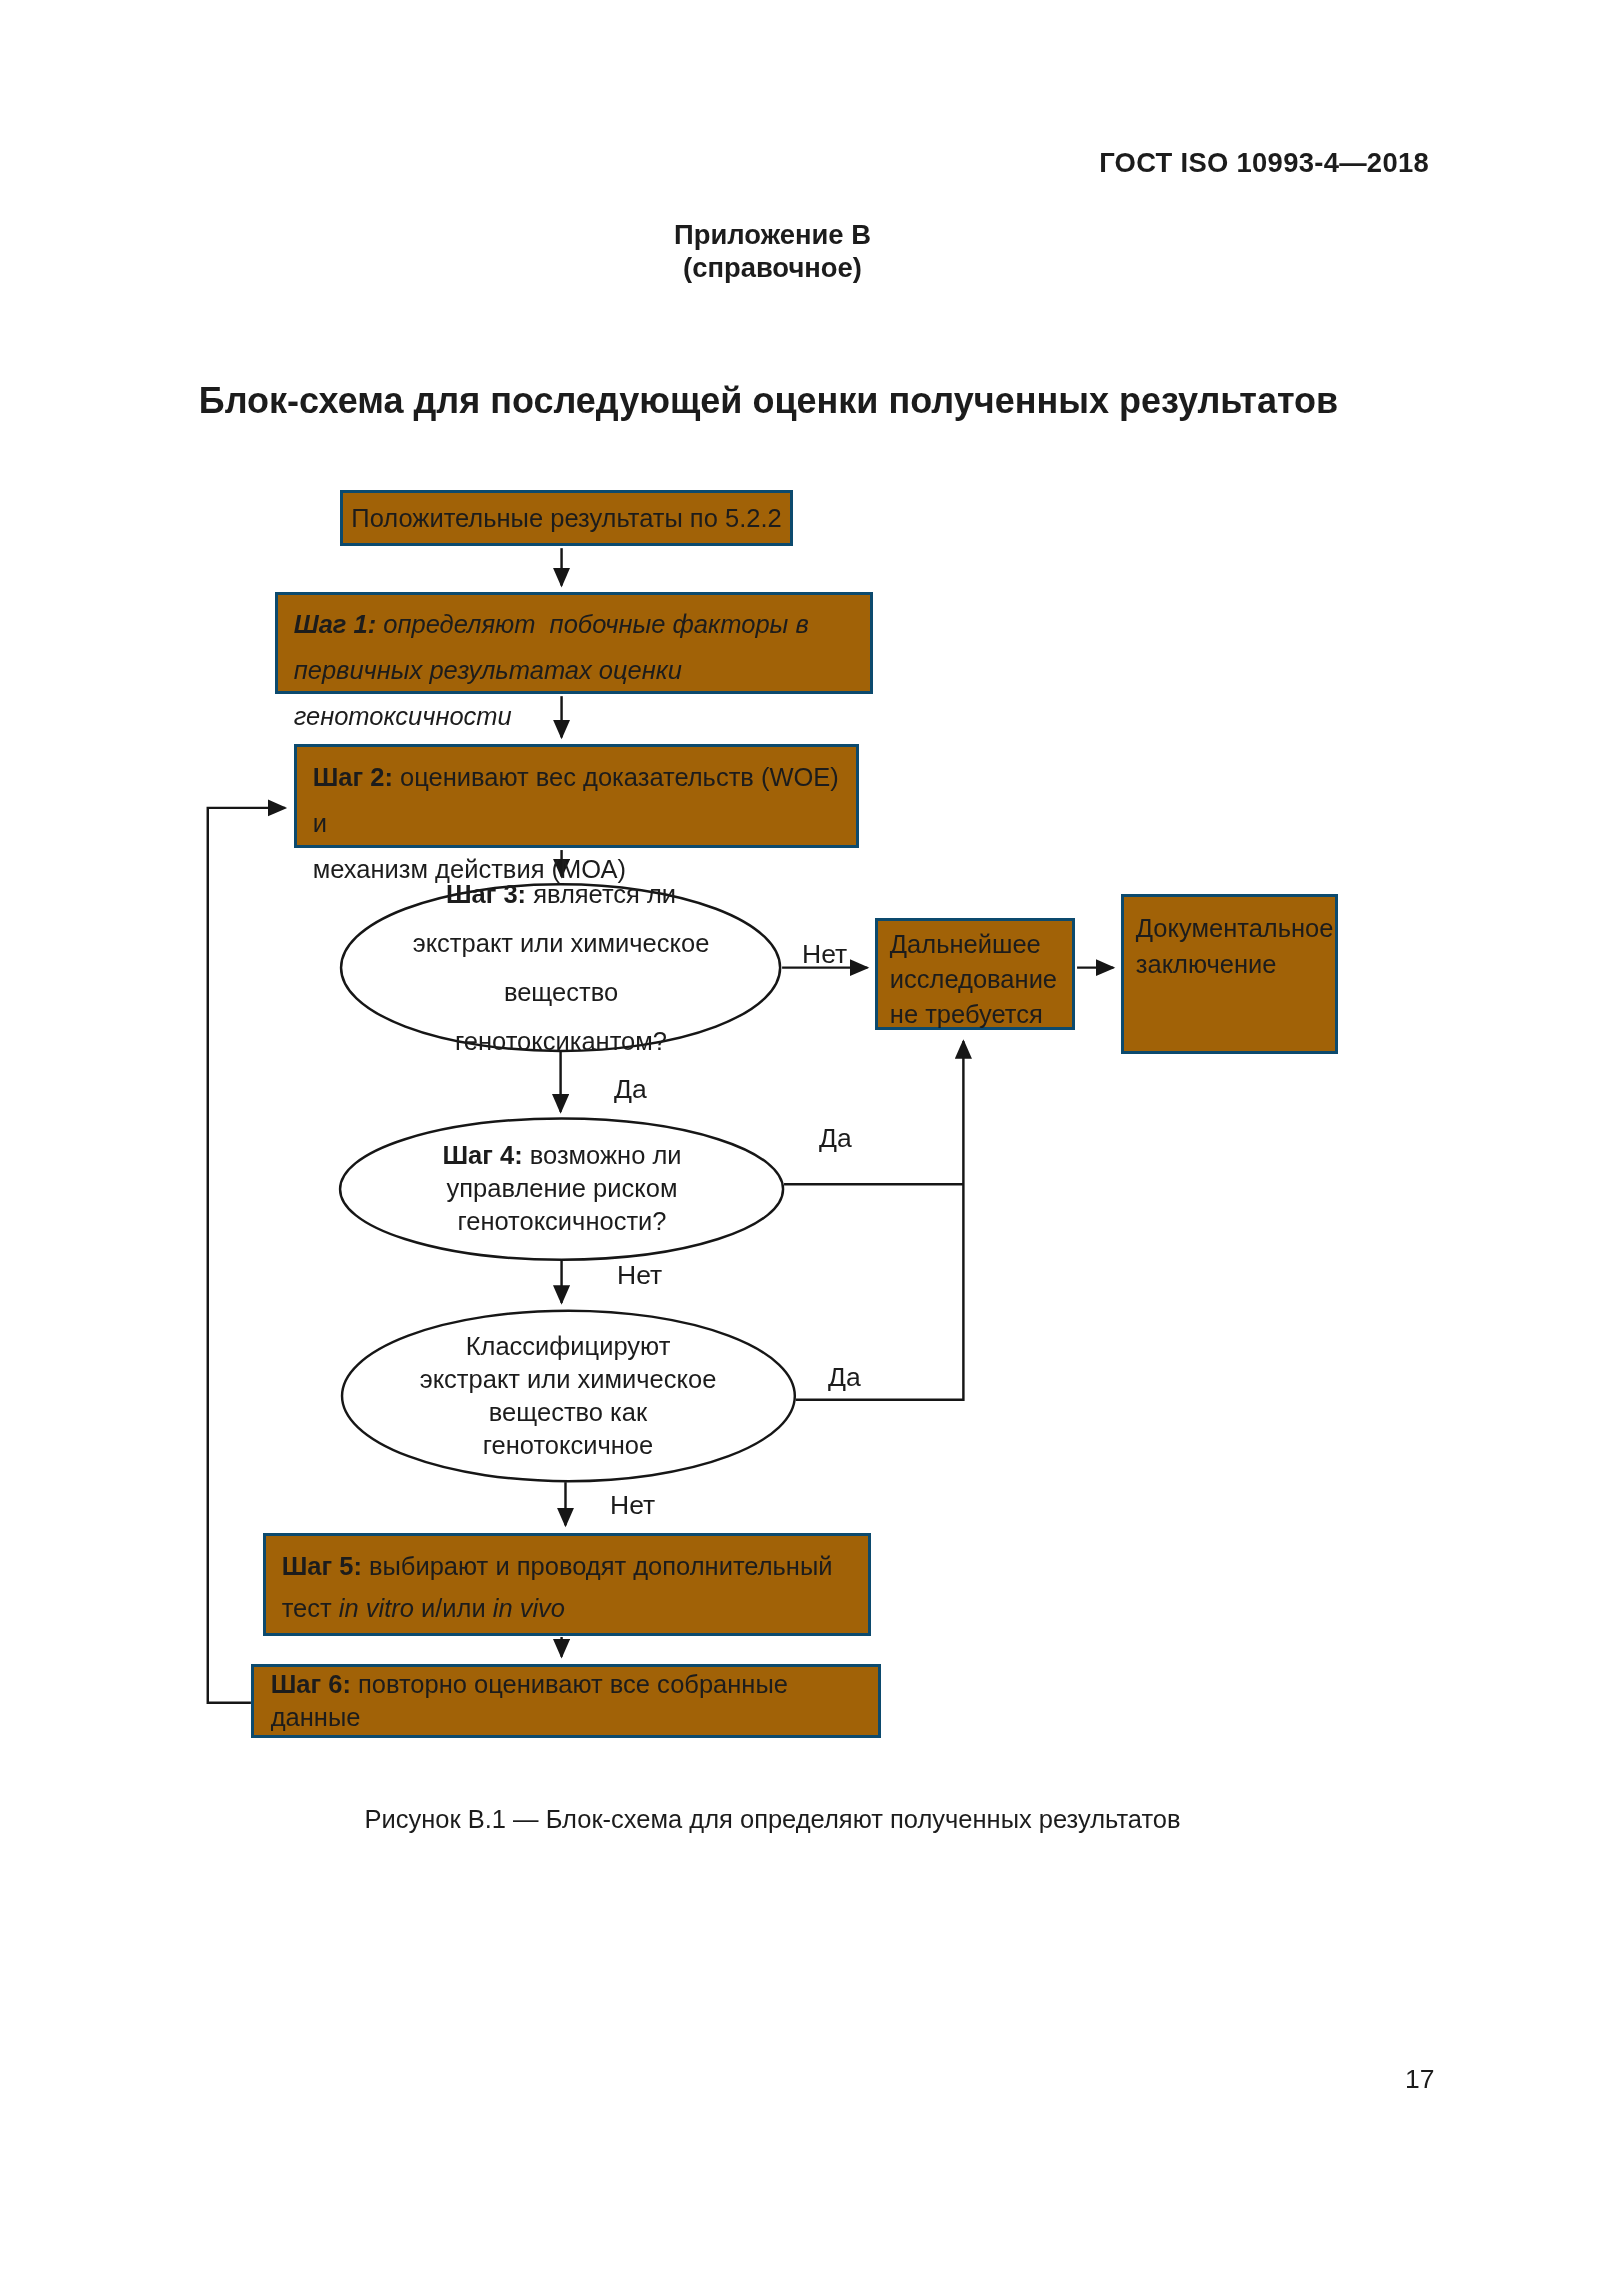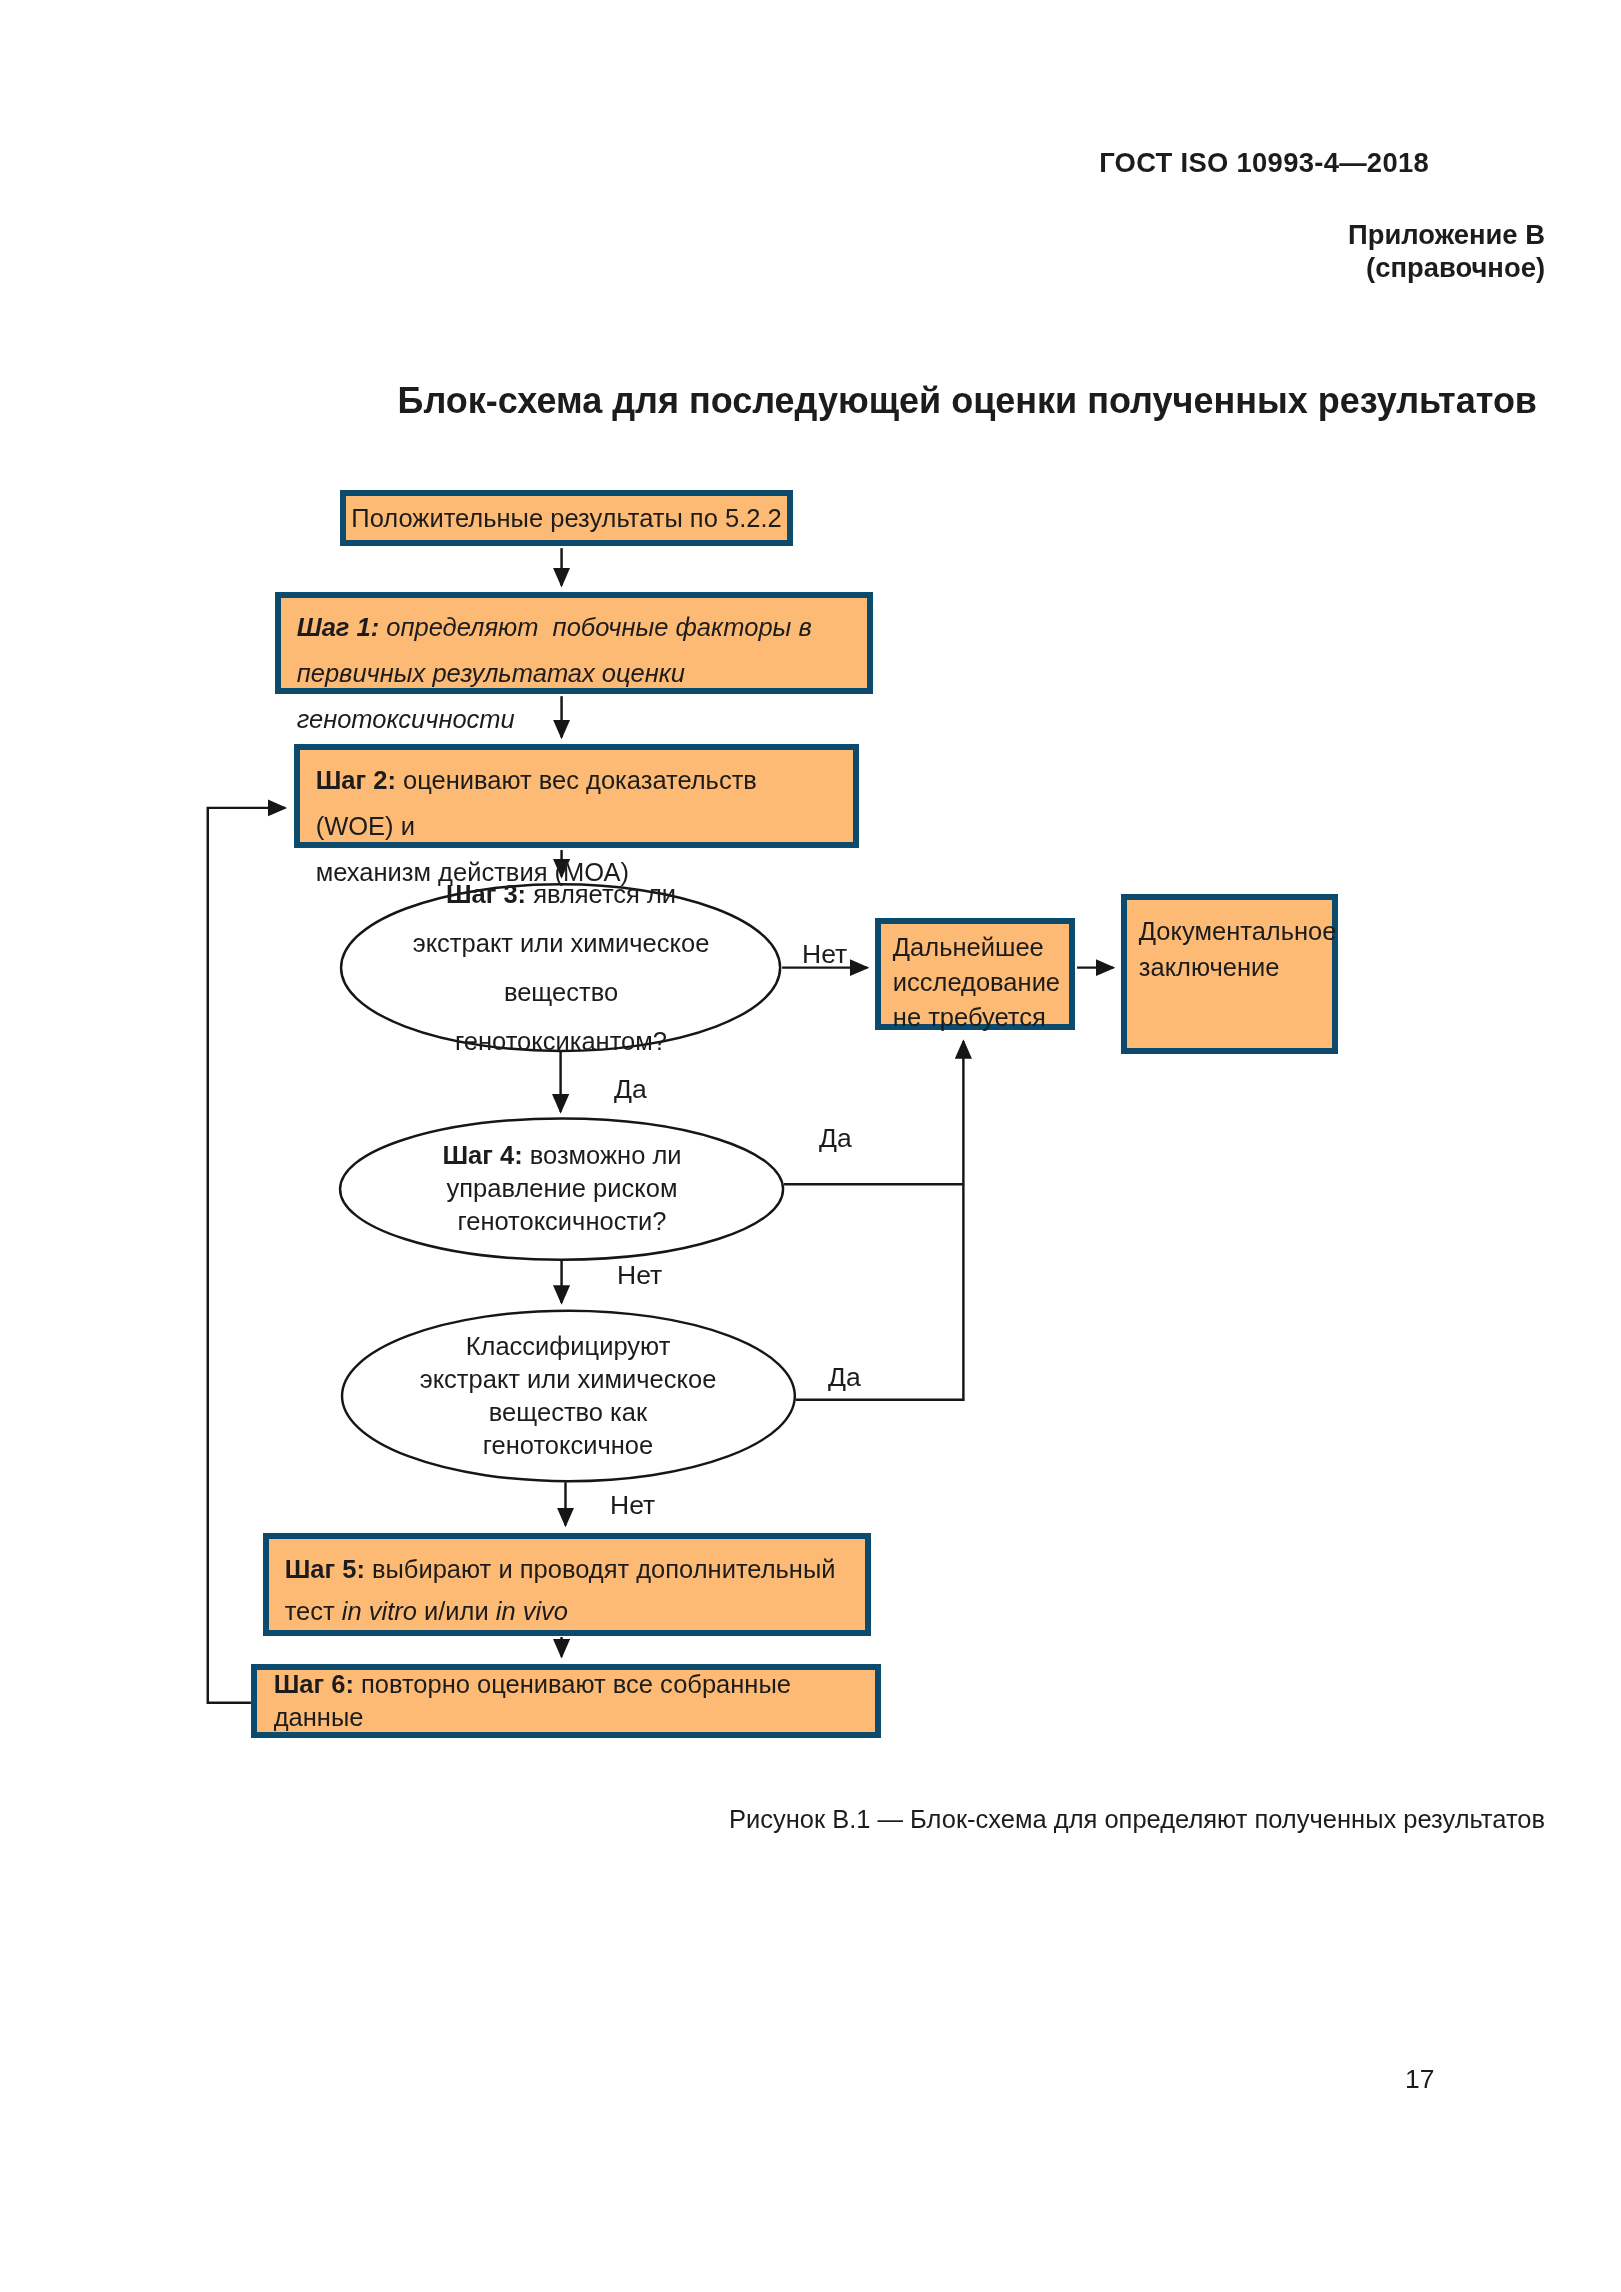--- a/index.html
+++ b/index.html
@@ -7,30 +7,30 @@
     position:relative;
     width:1621px;height:2293px;
     background:#ffffff;
     font-family:"Liberation Sans", sans-serif;
     color:#1c1c1c;
     overflow:hidden;
   }
   .abs{position:absolute;}
   .b{font-weight:bold;}
   .i{font-style:italic;}
-  .center-band{left:0;text-align:right;}
+  .center-band{left:0;text-align:center;}
   .hdr{top:147px;right:192px;font-size:27.4px;font-weight:bold;letter-spacing:0.3px;}
   .appendix{top:218px;width:1545px;font-size:27.4px;font-weight:bold;line-height:33px;}
   .figtitle{top:380px;width:1537px;font-size:36px;font-weight:bold;}
   .caption{top:1805px;width:1545px;font-size:25.5px;}
   .pagenum{left:1405px;top:2064px;font-size:26.5px;}
 
   .box{
     position:absolute;box-sizing:border-box;
-    border:6px solid #0c4a6e;background:#fdba74;
+    border:3px solid #0c4a6e;background:#a16207;
     font-size:25.5px;line-height:33px;
   }
   .ln{display:block;white-space:pre-wrap;}
   .vc{display:flex;align-items:center;}
   .hc{justify-content:center;}
 
   .etext{
     position:absolute;display:flex;flex-direction:column;
     justify-content:center;text-align:center;
     font-size:25.5px;line-height:33px;

